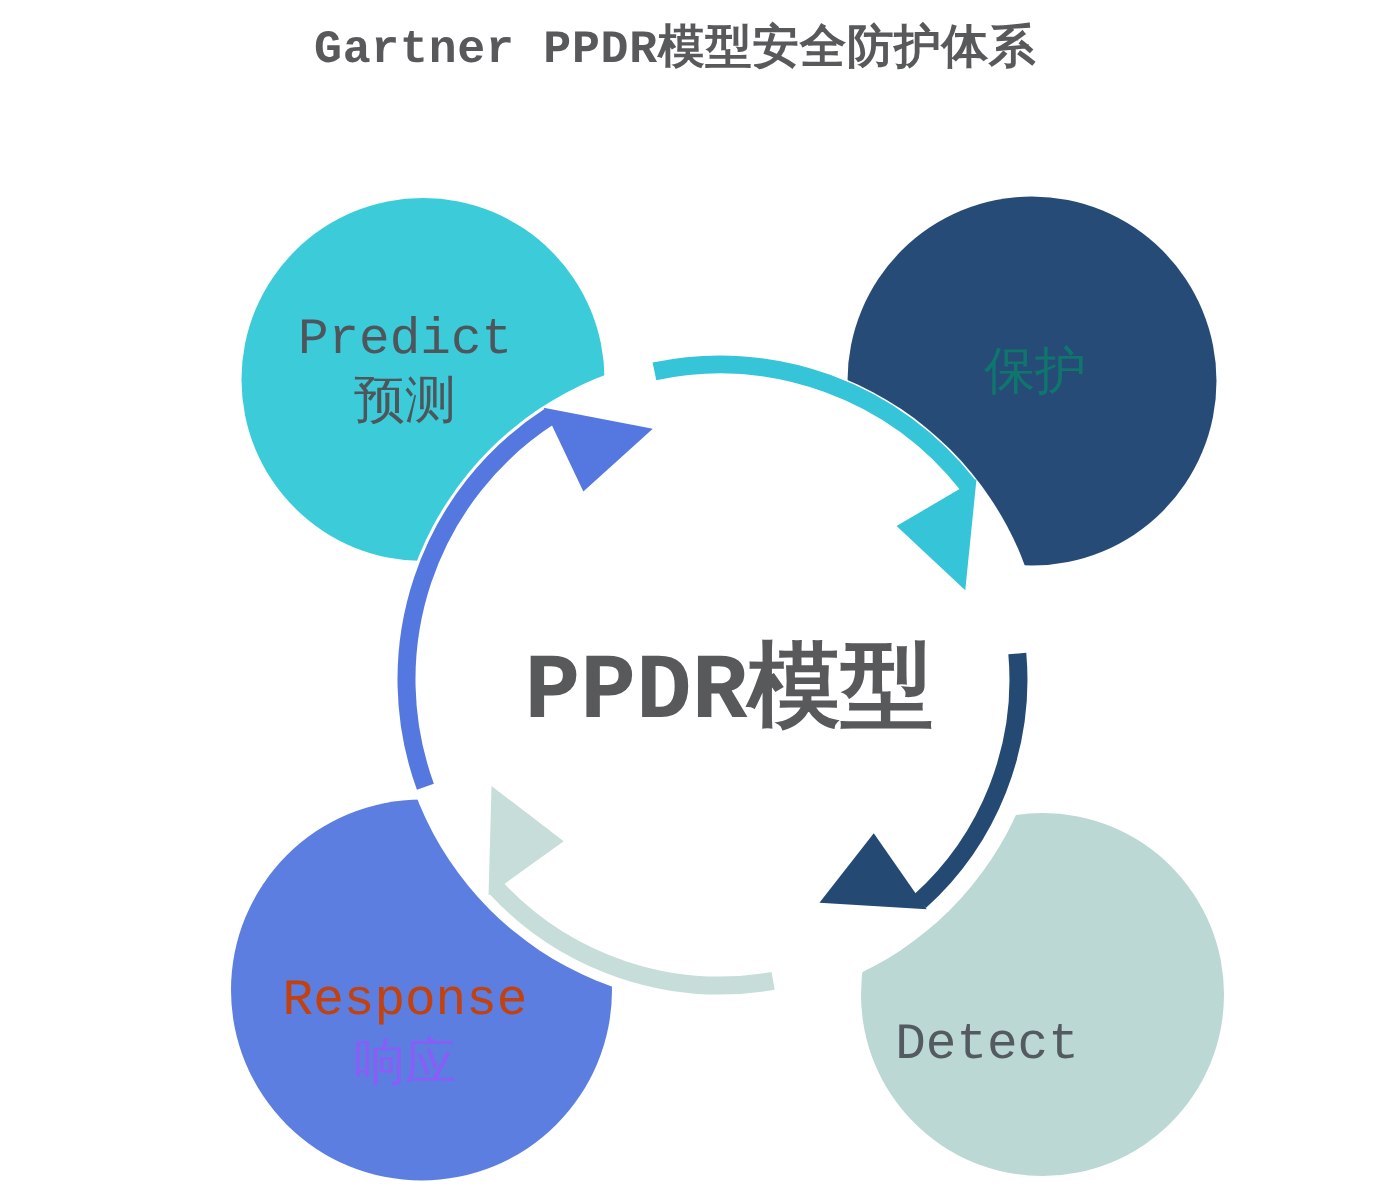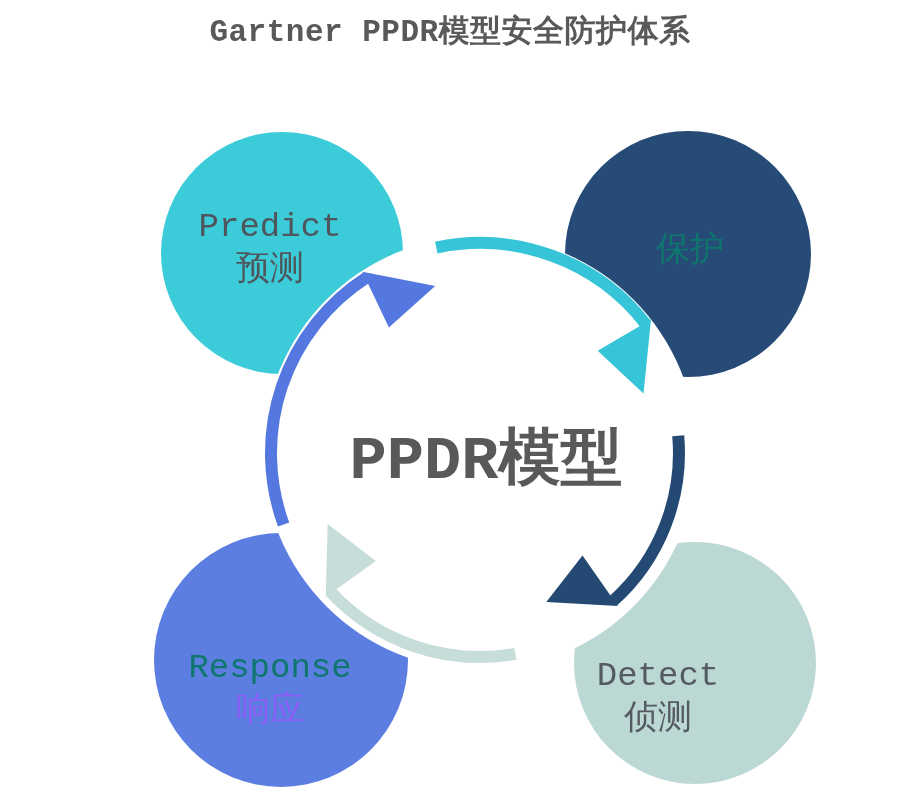--- a/index.html
+++ b/index.html
@@ -54,24 +54,23 @@
   <div class="label" style="left:250px; top:249px;">
     <div class="en" style="color: rgb(78, 86, 92);">Predict</div>
     <div class="zh" style="color: rgb(78, 86, 92);">预测</div>
   </div>
 
   <div class="label" style="left:670px; top:251px;">
     <div class="zh" style="color: #0f766e;">保护</div>
   </div>
 
   <div class="label" style="left:250px; top:690px;">
-    <div class="en" style="color: #0f766e;">Response</div>
+    <div class="en" style="color: #c2410c;">Response</div>
     <div class="zh" style="color: #8b5cf6;">响应</div>
   </div>
 
   <div class="label" style="left:638px; top:698px;">
     <div class="en" style="color: rgb(84, 91, 96);">Detect</div>
-    <div class="zh" style="color: rgb(84, 91, 96);">侦测</div>
   </div>
 
   <div class="center-label" style="left: 466px; top: 457px; color: rgb(88, 89, 91); text-align: right;">PPDR模型</div>
 
 </div>
 
 </body></html>

